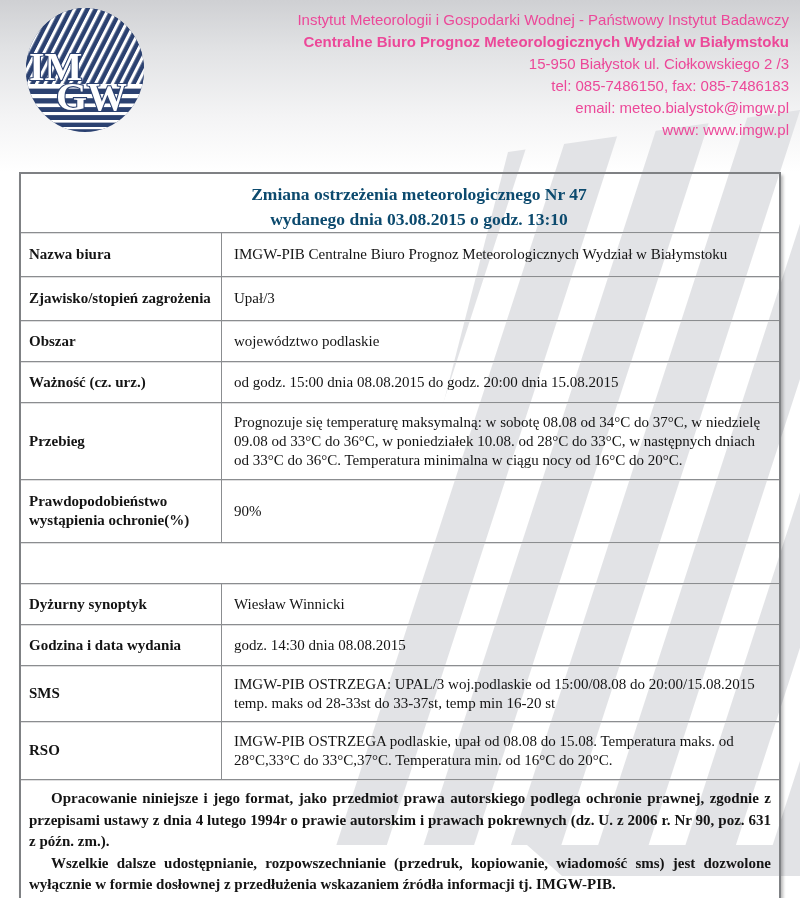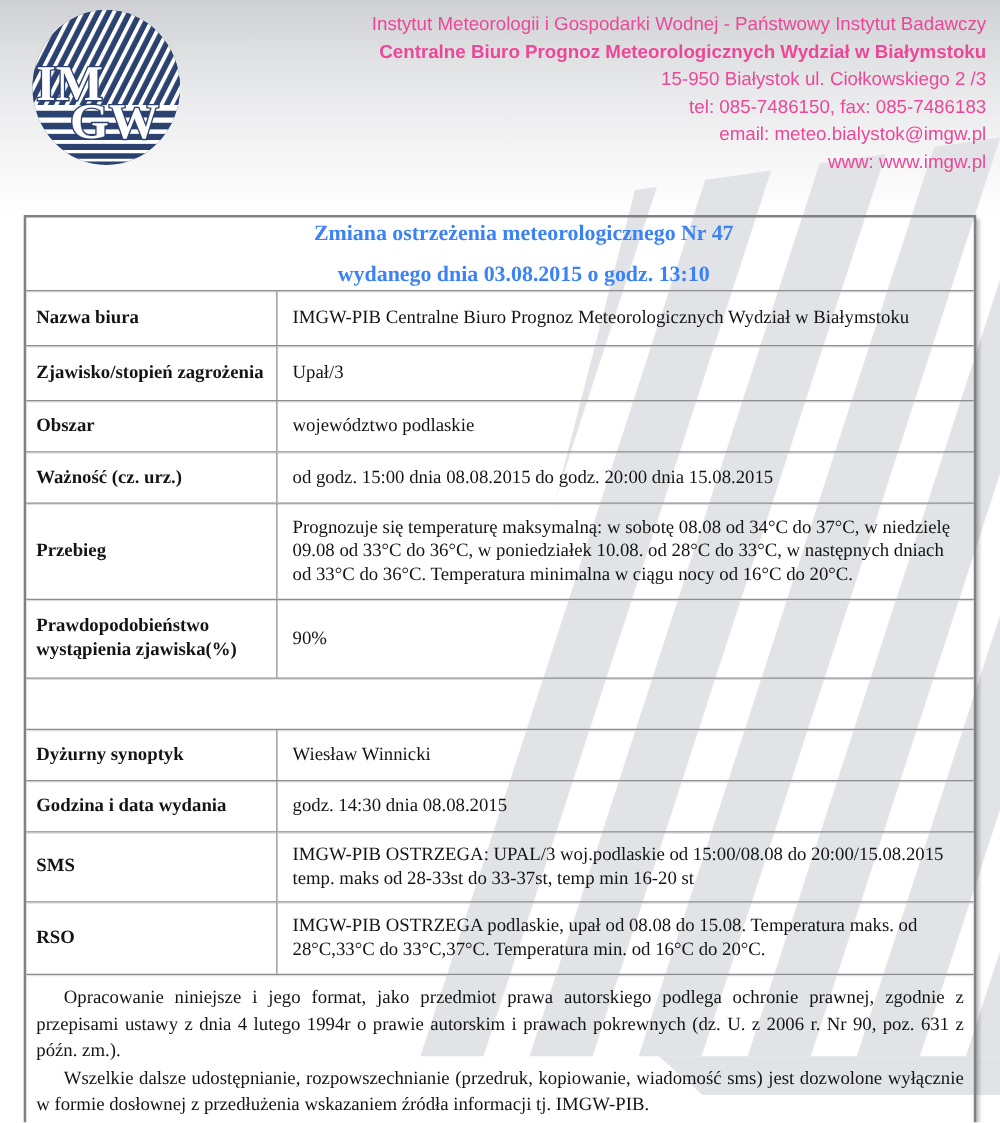--- a/index.html
+++ b/index.html
@@ -35,22 +35,22 @@
   .doc {
     position:absolute; left:19px; top:172px; width:758px; z-index:2;
     border:2px solid #7f8184;
     box-shadow:2px 3px 3px rgba(0,0,0,.28);
     background:transparent;
     color:#141414;
   }
 
   .title-block {
     min-height:58px; display:flex; flex-direction:column;
-    align-items:center; justify-content:space-between;
-    color:#3b82f6; font-weight:bold; font-size:17.5px; line-height:25px;margin-left:38px;
+    align-items:center; justify-content:flex-end;
+    color:#0c4a6e; font-weight:bold; font-size:17.5px; line-height:25px;margin-left:38px;
   }
 
   .grid-row {
     display:grid; grid-template-columns:201px 1fr;
     border-top:1px solid #8b8d90;
     box-shadow:inset 0 1px 0 #dededf;
   }
   .cell {
     display:flex; align-items:center;
     font-size:15px; line-height:19px; padding:6px 10px;
@@ -59,21 +59,21 @@
   .cell.value { padding-left:12px; padding-right:14px; }
 
   .h40 { min-height:40px; } .h43 { min-height:43px; }
   .h55 { min-height:55px; } .h57 { min-height:57px; }
   .h62 { min-height:62px; } .h76 { min-height:76px; }
 
   .footer {
     border-top:1px solid #8b8d90; box-shadow:inset 0 1px 0 #dededf;
     padding:8px 8px 10px 8px; font-size:15px; line-height:21.5px; text-align:justify;
   }
-  .footer p { margin:0; text-indent:22px; }
+  .footer p { margin:0; text-indent:22px;font-weight:bold; }
 
   .logo-letter {
     font-family:"Liberation Serif","DejaVu Serif",serif;
     font-weight:bold; font-size:40px;
     fill:#ffffff; stroke:#2b4170; stroke-width:2.2px; paint-order:stroke;
   }
 </style>
 </head>
 <body>
 
@@ -155,21 +155,21 @@
       <div class="cell label">Ważność (cz. urz.)</div>
       <div class="cell value">od godz. 15:00 dnia 08.08.2015 do godz. 20:00 dnia 15.08.2015</div>
     </div>
 
     <div class="grid-row h76">
       <div class="cell label">Przebieg</div>
       <div class="cell value">Prognozuje się temperaturę maksymalną: w sobotę 08.08 od 34°C do 37°C, w niedzielę 09.08 od 33°C do 36°C, w poniedziałek 10.08. od 28°C do 33°C, w następnych dniach od 33°C do 36°C. Temperatura minimalna w ciągu nocy od 16°C do 20°C.</div>
     </div>
 
     <div class="grid-row h62">
-      <div class="cell label">Prawdopodobieństwo wystąpienia zjawiska(%)</div>
+      <div class="cell label">Prawdopodobieństwo wystąpienia ochronie(%)</div>
       <div class="cell value">90%</div>
     </div>
 
     <div class="grid-row h40">
     </div>
 
     <div class="grid-row h40">
       <div class="cell label">Dyżurny synoptyk</div>
       <div class="cell value">Wiesław Winnicki</div>
     </div>

